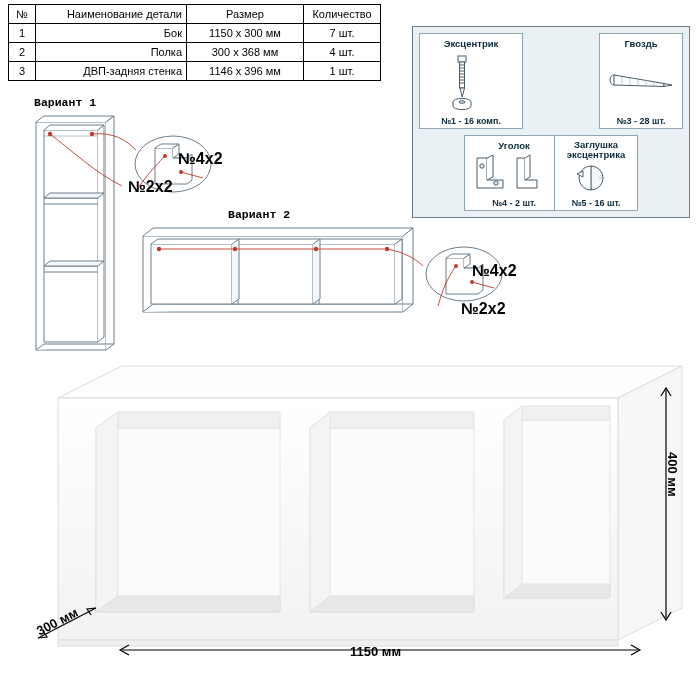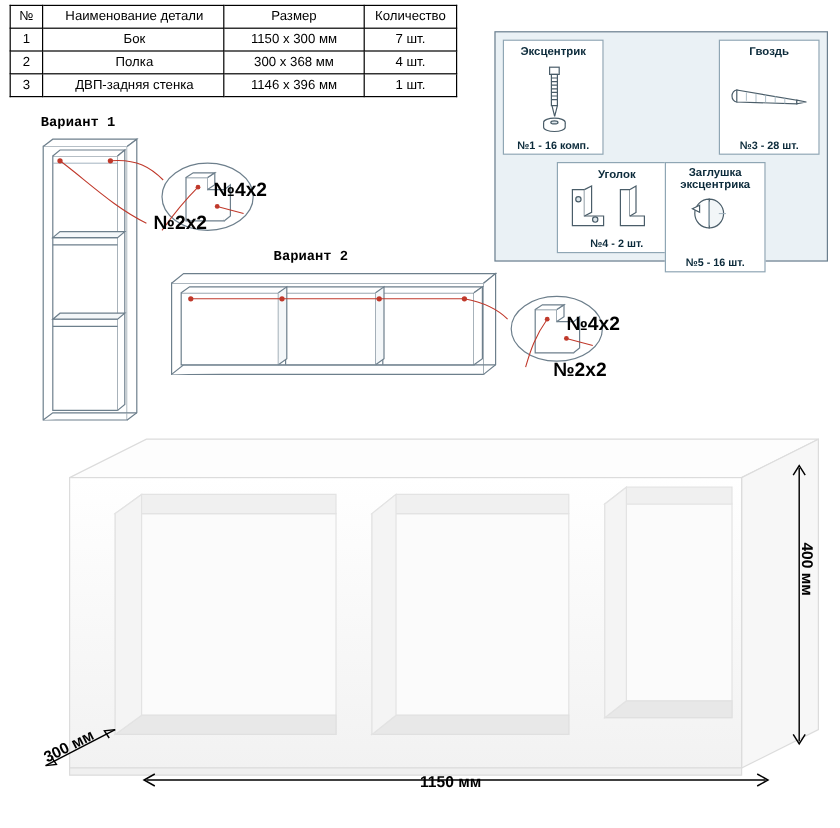--- a/index.html
+++ b/index.html
@@ -24,21 +24,21 @@
     font-size: 11px;
   }
   #parts-table th, #parts-table td {
     border: 1px solid #000;
     padding: 2px 4px;
     text-align: center;
     line-height: 14px;
     font-weight: normal;
   }
   #parts-table th { font-weight: normal; }
-  #parts-table td.name, #parts-table th.name { text-align: center; padding-left: 6px; }
+  #parts-table td.name, #parts-table th.name { text-align: right; padding-left: 6px; }
   #parts-table .c-num { width: 18px; }
   #parts-table .c-name { width: 140px; }
   #parts-table .c-size { width: 108px; }
   #parts-table .c-qty { width: 68px; }
 
   
   #hardware-box {
     left: 412px; top: 26px;
     width: 276px; height: 190px;
     border: 1px solid #6b7f8e;
@@ -116,21 +116,21 @@
       <td>3</td>
       <td class="name">ДВП-задняя стенка</td>
       <td>1146 x 396 мм</td>
       <td>1 шт.</td>
     </tr>
   </tbody>
 </table>
 
 <div class="abs" id="hardware-box">
 
-  <div class="hw-cell" style="left:6px; top:6px; width:84px; height:96px;">
+  <div class="hw-cell" style="left:6px; top:6px; width:104px; height:96px;">
     <div class="hw-title" style="top:4px;">Эксцентрик</div>
     <div class="hw-art" style="top:18px;">
       <svg width="84" height="60" viewBox="0 0 84 60">
         <g stroke="#4a5d69" fill="#ffffff" stroke-width="1">
           <rect x="38" y="4" width="8" height="6"></rect>
           <rect x="39.5" y="10" width="5" height="26"></rect>
           <path d="M39.5 13 h5 M39.5 16 h5 M39.5 19 h5 M39.5 22 h5 M39.5 25 h5 M39.5 28 h5 M39.5 31 h5"></path>
           <path d="M40 36 l2.2 9 l2.3 -9 z" fill="#ffffff"></path>
           <ellipse cx="42" cy="50" rx="9" ry="3.6"></ellipse>
           <path d="M33 50 v4 a9 3.6 0 0 0 18 0 v-4"></path>
@@ -167,21 +167,21 @@
           <circle cx="17" cy="14" r="2.2" fill="#dfe7ec"></circle>
           <circle cx="31" cy="31" r="2.2" fill="#dfe7ec"></circle>
           <path d="M52 6 h8 v22 h12 v8 h-20 z"></path>
           <path d="M60 6 l5 -3 v22 l-5 3"></path>
         </g>
       </svg>
     </div>
     <div class="hw-caption">№4 - 2 шт.</div>
   </div>
 
-  <div class="hw-cell" style="left:141px; top:108px; width:84px; height:92px;">
+  <div class="hw-cell" style="left:141px; top:108px; width:84px; height:76px;">
     <div class="hw-title" style="top:3px;">Заглушка</div>
     <div class="hw-title" style="top:13px;">эксцентрика</div>
     <div class="hw-art" style="top:26px;">
       <svg width="84" height="36" viewBox="0 0 84 36">
         <g stroke="#4a5d69" fill="#ffffff" stroke-width="1">
           <path d="M36 4 a12 12 0 0 1 0 24 z" fill="#f2f6f8"></path>
           <path d="M36 4 a12 12 0 0 0 0 24 z" fill="#ffffff"></path>
           <path d="M36 6 v20" stroke="#9fb1bd"></path>
           <path d="M28 9 l-6 3 l6 3 z" fill="#ffffff"></path>
           <path d="M44 16 h6" stroke="#9fb1bd" stroke-width="0.8"></path>

